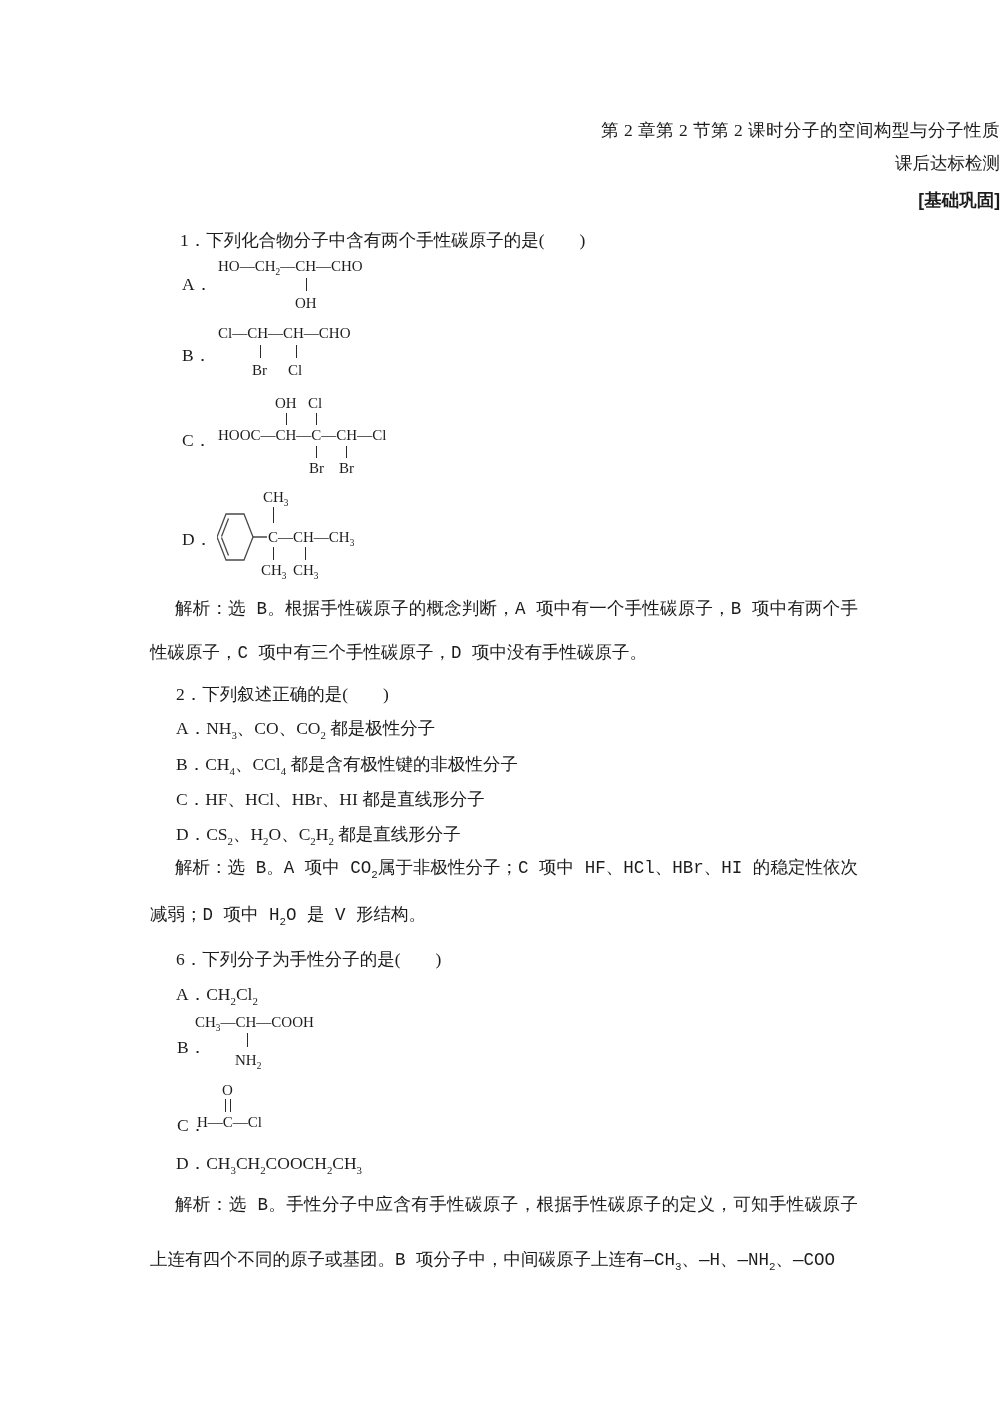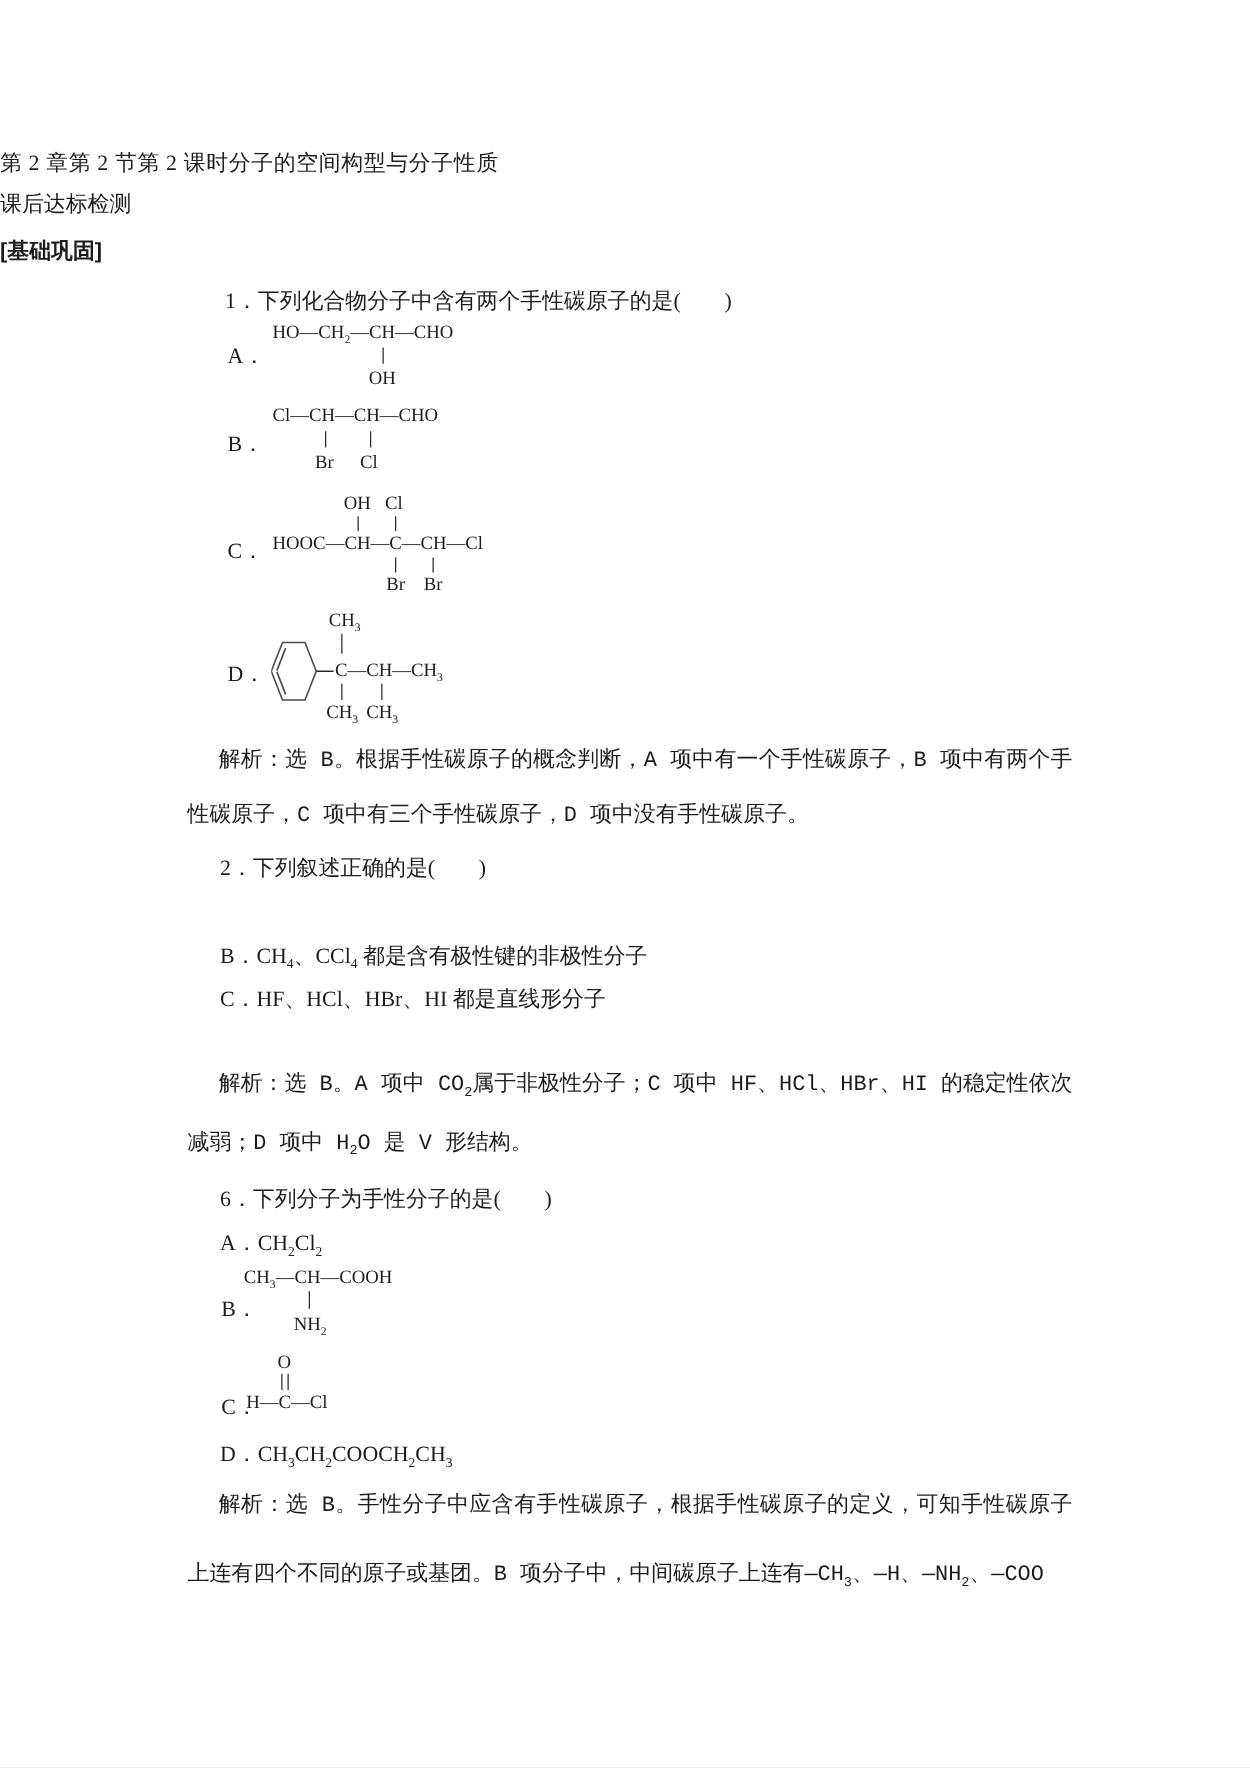--- a/index.html
+++ b/index.html
@@ -2,21 +2,21 @@
 <html><head>
 <meta charset="utf-8">
 <style>
   html,body{margin:0;padding:0;background:#e8e8e8;}
   .page{
     position:relative;width:1000px;height:1414px;margin:0 auto;
     background:#ffffff;color:#1c1c1c;
     font-family:"Liberation Serif","DejaVu Serif",serif;
     overflow:hidden;
   }
-  .centered{position:absolute;left:0;width:1000px;text-align:left;}
+  .centered{position:absolute;left:0;width:1000px;text-align:right;}
   .title{top:118px;font-size:17.5px;letter-spacing:0.5px;}
   .subtitle{top:151px;font-size:17.5px;}
   .section{top:188px;font-size:17.5px;font-weight:bold;
     font-family:"Liberation Sans","DejaVu Sans",sans-serif;}
   .line{position:absolute;font-size:17.5px;white-space:nowrap;}
   .opt-label{position:absolute;font-size:17.5px;}
   .struct{position:absolute;font-size:15px;line-height:1;}
   .struct .f{position:absolute;white-space:nowrap;}
   .vbond{position:absolute;width:1px;background:#2a2a2a;}
   .para{
@@ -85,22 +85,24 @@
     <span class="f" style="left:51px;top:41px">C—CH—CH<sub>3</sub></span>
     <span class="vbond" style="left:56px;top:58px;height:13px"></span>
     <span class="vbond" style="left:88px;top:58px;height:13px"></span>
     <span class="f" style="left:44px;top:74px">CH<sub>3</sub></span>
     <span class="f" style="left:76px;top:74px">CH<sub>3</sub></span>
   </div>
 
   <div class="para" id="exp1">解析：选 B。根据手性碳原子的概念判断，A 项中有一个手性碳原子，B 项中有两个手性碳原子，C 项中有三个手性碳原子，D 项中没有手性碳原子。</div>
 
   <div class="line" style="left:176px;top:682px">2．下列叙述正确的是(　　)</div>
+  <div class="line" style="left:176px;top:716px">A．NH<sub>3</sub>、CO、CO<sub>2</sub> 都是极性分子</div>
   <div class="line" style="left:176px;top:752px">B．CH<sub>4</sub>、CCl<sub>4</sub> 都是含有极性键的非极性分子</div>
   <div class="line" style="left:176px;top:787px">C．HF、HCl、HBr、HI 都是直线形分子</div>
+  <div class="line" style="left:176px;top:822px">D．CS<sub>2</sub>、H<sub>2</sub>O、C<sub>2</sub>H<sub>2</sub> 都是直线形分子</div>
 
   <div class="para" id="exp2">解析：选 B。A 项中 CO<sub>2</sub>属于非极性分子；C 项中 HF、HCl、HBr、HI 的稳定性依次减弱；D 项中 H<sub>2</sub>O 是 V 形结构。</div>
 
   <div class="line" style="left:176px;top:947px">6．下列分子为手性分子的是(　　)</div>
   <div class="line" style="left:176px;top:982px">A．CH<sub>2</sub>Cl<sub>2</sub></div>
 
   <div class="opt-label" style="left:177px;top:1035px">B．</div>
   <div class="struct" style="left:195px;top:1015px">
     <span class="f" style="left:0;top:0">CH<sub>3</sub>—CH—COOH</span>
     <span class="vbond" style="left:52px;top:18px;height:14px"></span>

